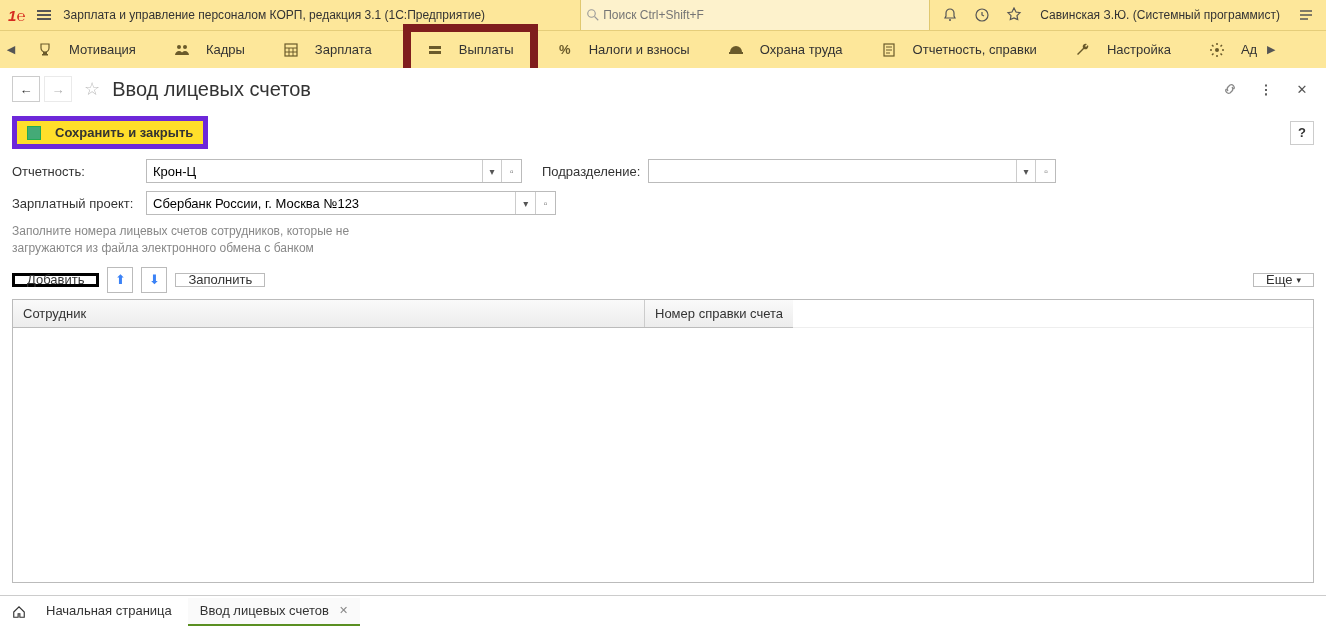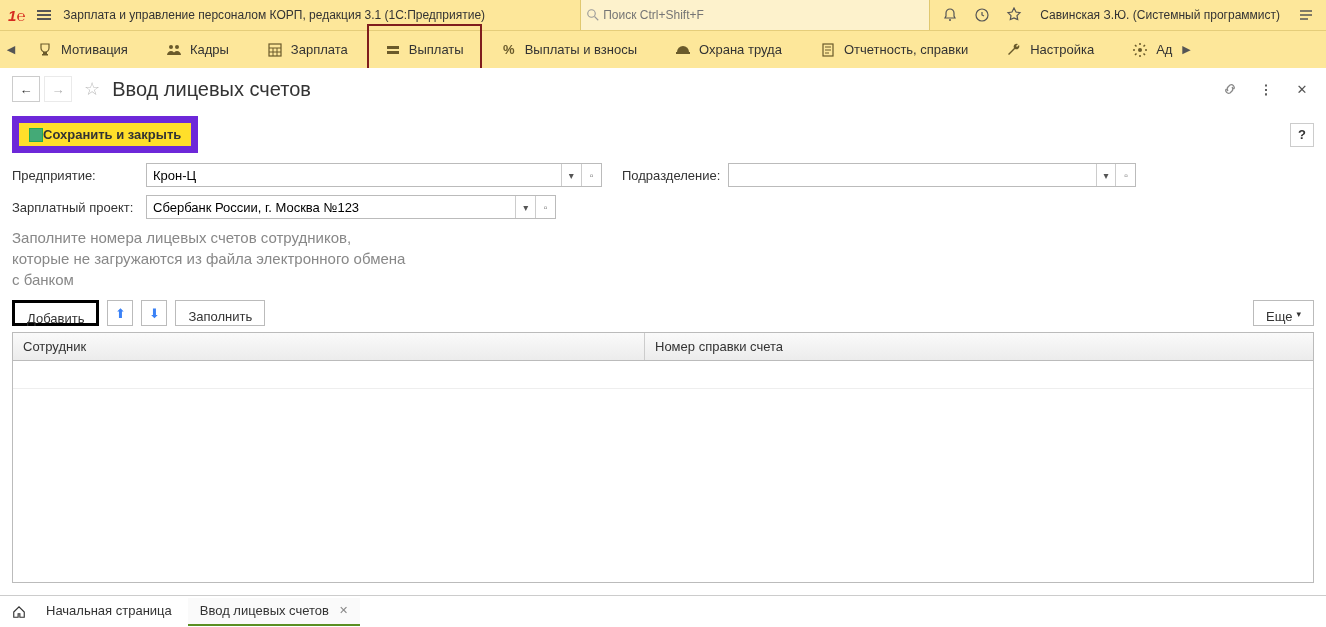--- a/index.html
+++ b/index.html
@@ -9,47 +9,47 @@
 .hamburger { display: flex; flex-direction: column; gap: 2px; padding: 4px; cursor: pointer; }
 .hamburger span { width: 14px; height: 2px; background: #555; }
 .title { font-size: 12px; color: #333; flex: 0 0 auto; }
 .spacer { flex: 1; }
 .search { width: 350px; height: 40px; border: 1px solid #e0c86f; background: #fdf2cc; border-radius: 2px; display: flex; align-items: center; padding: 0 6px; gap: 4px; }
 .search input { border: none; outline: none; background: transparent; flex: 1; font-size: 12px; color: #888; }
 .icon-btn { width: 24px; height: 24px; display: flex; align-items: center; justify-content: center; cursor: pointer; color: #555; }
 .user { font-size: 12px; color: #333; padding: 0 6px; }
 .navbar { background: #fde79a; height: 38px; display: flex; align-items: center; padding: 0 4px; border-top: 1px solid #e5cd7a; }
 .nav-arrow { width: 14px; height: 38px; display: flex; align-items: center; justify-content: center; cursor: pointer; font-size: 11px; color: #555; }
-.nav-item { display: flex; align-items: center; gap: 8px; padding: 0 16px; height: 52px; cursor: pointer; border: 3px solid transparent; }
-.nav-item.active { border: 2px solid #7f1d1d; }
+.nav-item { display: flex; align-items: center; gap: 16px; padding: 0 16px; height: 52px; cursor: pointer; border: 3px solid transparent; }
+.nav-item.active { border: 8px solid #7f1d1d; margin-left: 12px; }
 .nav-icon { width: 16px; height: 16px; display: flex; align-items: center; justify-content: center; color: #6a5a2a; }
 .content { flex: 1; background: #fff; display: flex; flex-direction: column; padding: 0; overflow: hidden; }
 .header { display: flex; align-items: center; height: 42px; padding: 0 12px; gap: 4px; }
 .nav-btn { width: 28px; height: 26px; border: 1px solid #ccc; background: #fff; display: flex; align-items: center; justify-content: center; cursor: pointer; }
 .nav-btn.disabled { opacity: .4; cursor: default; }
 .star { font-size: 18px; color: #bbb; padding: 0 8px; cursor: pointer; }
 .page-title { font-size: 20px; font-weight: normal; }
 .header-right { margin-left: auto; display: flex; gap: 12px; align-items: center; }
 .toolbar { padding: 6px 12px; display: flex; align-items: center; gap: 6px; }
-.save-btn { background: #ffdf2a; border: 7px solid #6d28d9; padding: 4px 10px; display: flex; align-items: center; gap: 0; cursor: pointer; font-weight: bold; }
+.save-btn { background: #ffdf2a; border: 5px solid #6d28d9; padding: 4px 10px; display: flex; align-items: center; gap: 14px; cursor: pointer; font-weight: bold; }
 .save-btn .disk { width: 14px; height: 14px; background: #4a7; border: 1px solid #2a5; }
 .help-btn { margin-left: auto; width: 24px; height: 24px; border: 1px solid #ccc; display: flex; align-items: center; justify-content: center; cursor: pointer; font-weight: bold; }
 .form { padding: 4px 12px; display: flex; flex-direction: column; gap: 8px; }
 .row { display: flex; align-items: center; gap: 8px; }
 .label { color: #333; min-width: 126px; }
 .field { display: flex; align-items: center; height: 24px; border: 1px solid #bbb; background: #fff; }
 .field input { border: none; outline: none; height: 100%; padding: 0 6px; font-size: 13px; }
 .field .btn { width: 22px; height: 100%; border-left: 1px solid #ccc; display: flex; align-items: center; justify-content: center; cursor: pointer; font-size: 10px; color: #555; }
-.hint { color: #888; font-size: 15px; line-height: 1.4; max-width: 400px; }
+.hint { color: #888; font-size: 12px; line-height: 1.4; max-width: 400px; }
 .table-toolbar { display: flex; align-items: center; gap: 8px; padding: 2px 0; }
-.btn-std { height: 26px; border: 1px solid #bbb; background: #fff; padding: 8px 12px; cursor: pointer; display: flex; }
+.btn-std { height: 14px; border: 1px solid #bbb; background: #fff; padding: 0 12px; cursor: pointer; display: flex; align-items: center; }
 .btn-std.hl { border: 3px solid #000; }
 .btn-arrow { width: 26px; height: 26px; border: 1px solid #bbb; background: #fff; display: flex; align-items: center; justify-content: center; cursor: pointer; }
 .btn-more { margin-left: auto; }
-.table { flex: 1; border: 1px solid #bbb; margin: 0 12px 12px 12px; display: flex; flex-direction: column; overflow: hidden; }
+.table { flex: 1; border: 1px solid #bbb; margin: 0 12px 12px 12px; display: flex; flex-direction: row; overflow: hidden; }
 .thead { display: flex; background: linear-gradient(#fafafa,#ececec); border-bottom: 1px solid #bbb; height: 28px; }
 .th { padding: 0 10px; display: flex; align-items: center; border-right: 1px solid #ccc; }
 .th:first-child { width: 632px; }
 .th:last-child { flex: 1; border-right: none; }
 .tbody { flex: 1; }
 .tbody .empty-row { height: 28px; border-bottom: 1px solid #eee; }
 .footer { height: 32px; border-top: 1px solid #ccc; display: flex; align-items: center; padding: 0 8px; gap: 4px; }
 .footer-tab { height: 28px; padding: 0 12px; display: flex; align-items: center; gap: 6px; cursor: pointer; border-bottom: 2px solid transparent; }
 .footer-tab.active { border-bottom: 2px solid #5a8f22; background: #fafafa; }
 .footer-tab .close { font-size: 11px; color: #888; padding-left: 4px; }
@@ -140,21 +140,21 @@
     <span class="nav-icon">
         <svg width="16" height="16" viewBox="0 0 16 16">
           <rect x="2" y="4" width="12" height="8" fill="#6a5a2a"></rect>
           <rect x="2" y="7" width="12" height="2" fill="#fde79a"></rect>
         </svg>
       </span>
     <span>Выплаты</span>
   </div>
   <div class="nav-item">
     <span class="nav-icon" style="font-weight:bold;">%</span>
-    <span>Выплаты и взносы</span>
+    <span>Налоги и взносы</span>
   </div>
   <div class="nav-item">
     <span class="nav-icon">
         <svg width="16" height="16" viewBox="0 0 16 16">
           <path d="M2 10a6 6 0 0 1 12 0v1H2z" fill="#6a5a2a"></path>
           <rect x="1" y="10" width="14" height="2" fill="#6a5a2a"></rect>
         </svg>
       </span>
     <span>Охрана труда</span>
   </div>
@@ -209,22 +209,22 @@
   <div class="toolbar">
     <div class="save-btn">
       <span class="disk"></span>
       <span>Сохранить и закрыть</span>
     </div>
     <div class="help-btn">?</div>
   </div>
 
   <div class="form">
     <div class="row">
-      <span class="label">Предприятие:</span>
-      <div class="field" style="width:456px;">
+      <span class="label">Отчетность:</span>
+      <div class="field" style="width:376px;">
         <input style="width: 100%;" value="Крон-Ц">
         <div class="btn">▾</div>
         <div class="btn">▫</div>
       </div>
       <span class="label" style="min-width:auto; margin-left:12px;">Подразделение:</span>
       <div class="field" style="width:408px;">
         <input style="width: 100%;" value="">
         <div class="btn">▾</div>
         <div class="btn">▫</div>
       </div>

